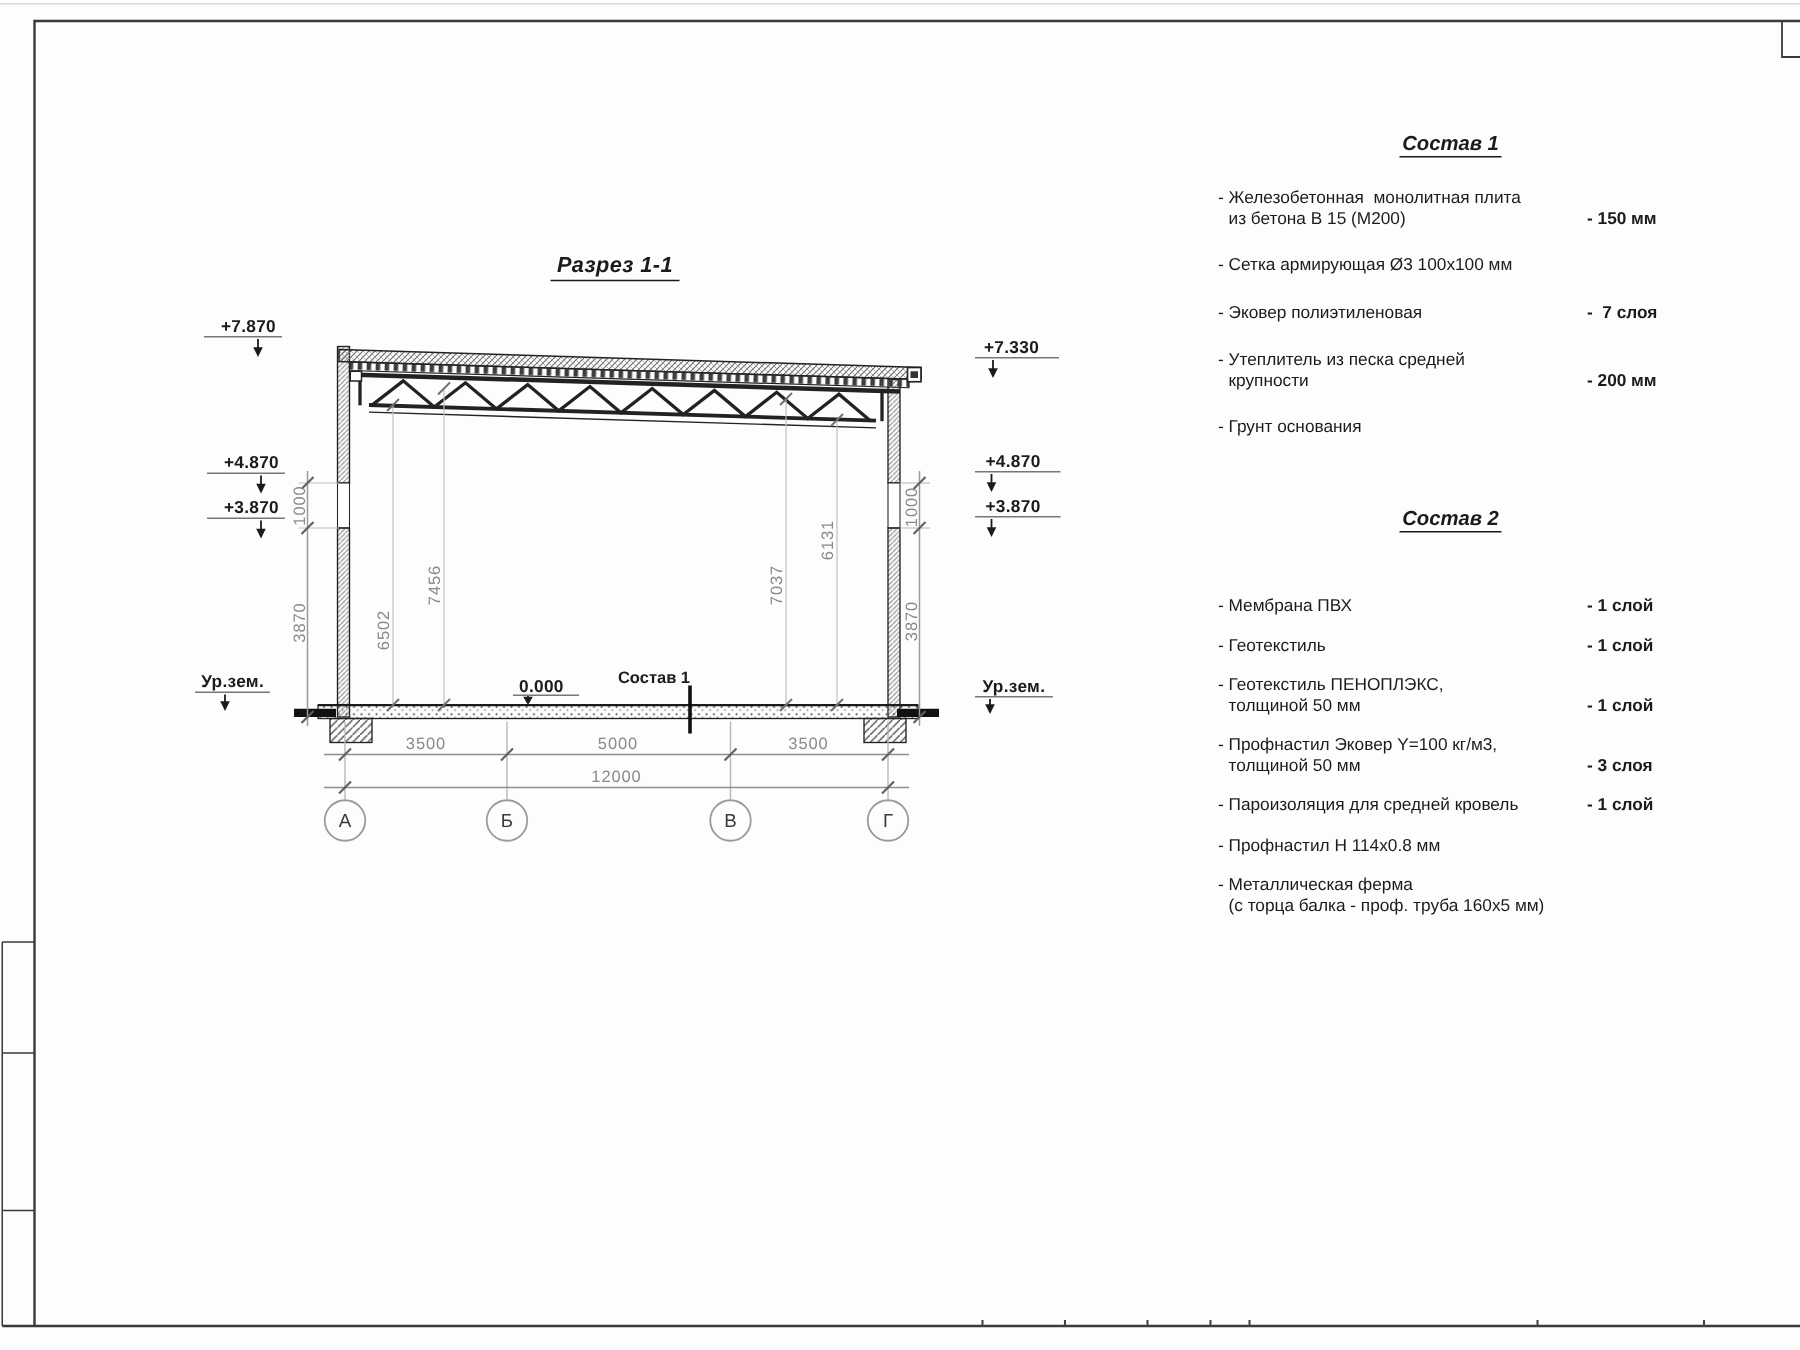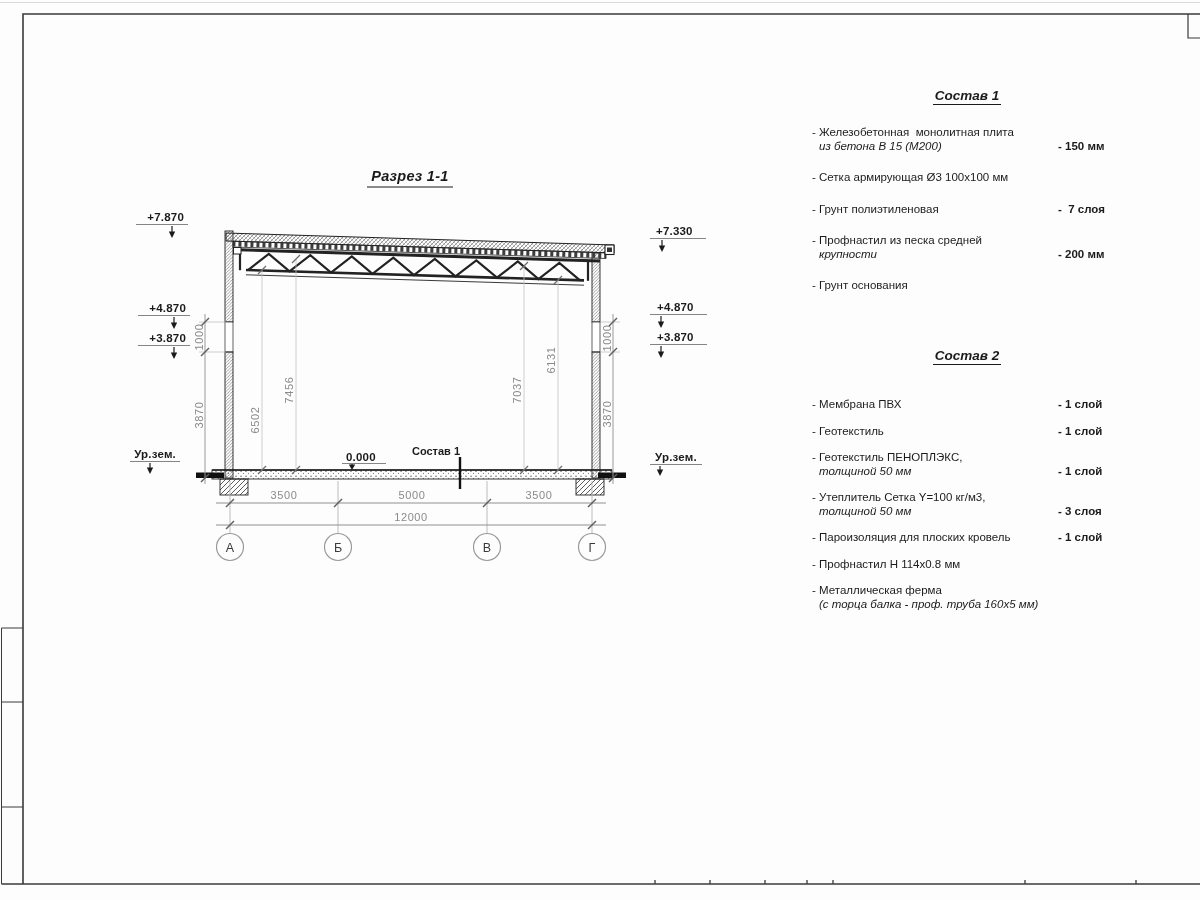--- a/index.html
+++ b/index.html
@@ -15,21 +15,21 @@
 
   .comp{position:absolute;width:310px;}
   .comp-title{position:absolute;width:100%;text-align:center;font-size:13.5px;
               font-weight:700;font-style:italic;}
   .comp-title span{border-bottom:1.2px solid #1b1b1b;padding:0 2px 1px 2px;}
   .comp-items{position:absolute;width:100%;}
   .item{display:flex;align-items:flex-end;margin-bottom:18px;font-size:11.5px;line-height:13.5px;}
   .comp2 .item{margin-bottom:13px;}
   .item .label{width:246px;}
   .item .label div{white-space:pre;}
-  .item .label .l2{padding-left:7px;font-style:italic;}
+  .item .label .l2{padding-left:7px;}
   .item .value{flex:1;white-space:pre;font-weight:bold;}
 </style>
 </head>
 <body>
 
 <div id="sheet">
 
 <svg width="1200" height="900" viewBox="0 0 1200 900">
   <defs>
     <pattern id="hatchRoof" width="4" height="4" patternUnits="userSpaceOnUse">
@@ -283,44 +283,44 @@
     </div>
     <div class="item">
       <div class="label">
             <div class="l1">- Сетка армирующая Ø3 100х100 мм</div>
             <div class="l2"></div>
           </div>
       <div class="value"></div>
     </div>
     <div class="item">
       <div class="label">
-            <div class="l1">- Грунт полиэтиленовая</div>
+            <div class="l1">- Эковер полиэтиленовая</div>
             <div class="l2"></div>
           </div>
       <div class="value">-  7 слоя</div>
     </div>
     <div class="item">
       <div class="label">
-            <div class="l1">- Профнастил из песка средней</div>
+            <div class="l1">- Утеплитель из песка средней</div>
             <div class="l2">крупности</div>
           </div>
       <div class="value">- 200 мм</div>
     </div>
     <div class="item">
       <div class="label">
             <div class="l1">- Грунт основания</div>
             <div class="l2"></div>
           </div>
       <div class="value"></div>
     </div>
   </div>
 </div>
 
 <div class="comp comp2" style="left:812px;top:0;">
-  <div class="comp-title" style="top:348px;">
+  <div class="comp-title" style="top:338px;">
     <span>Состав 2</span>
   </div>
   <div class="comp-items" style="top:398px;">
     <div class="item">
       <div class="label">
             <div class="l1">- Мембрана ПВХ</div>
             <div class="l2"></div>
           </div>
       <div class="value">- 1 слой</div>
     </div>
@@ -333,28 +333,28 @@
     </div>
     <div class="item">
       <div class="label">
             <div class="l1">- Геотекстиль ПЕНОПЛЭКС,</div>
             <div class="l2">толщиной 50 мм</div>
           </div>
       <div class="value">- 1 слой</div>
     </div>
     <div class="item">
       <div class="label">
-            <div class="l1">- Утеплитель Сетка Y=100 кг/м3,</div>
+            <div class="l1">- Профнастил Эковер Y=100 кг/м3,</div>
             <div class="l2">толщиной 50 мм</div>
           </div>
       <div class="value">- 3 слоя</div>
     </div>
     <div class="item">
       <div class="label">
-            <div class="l1">- Пароизоляция для плоских кровель</div>
+            <div class="l1">- Пароизоляция для средней кровель</div>
             <div class="l2"></div>
           </div>
       <div class="value">- 1 слой</div>
     </div>
     <div class="item">
       <div class="label">
             <div class="l1">- Профнастил Н 114х0.8 мм</div>
             <div class="l2"></div>
           </div>
       <div class="value"></div>

